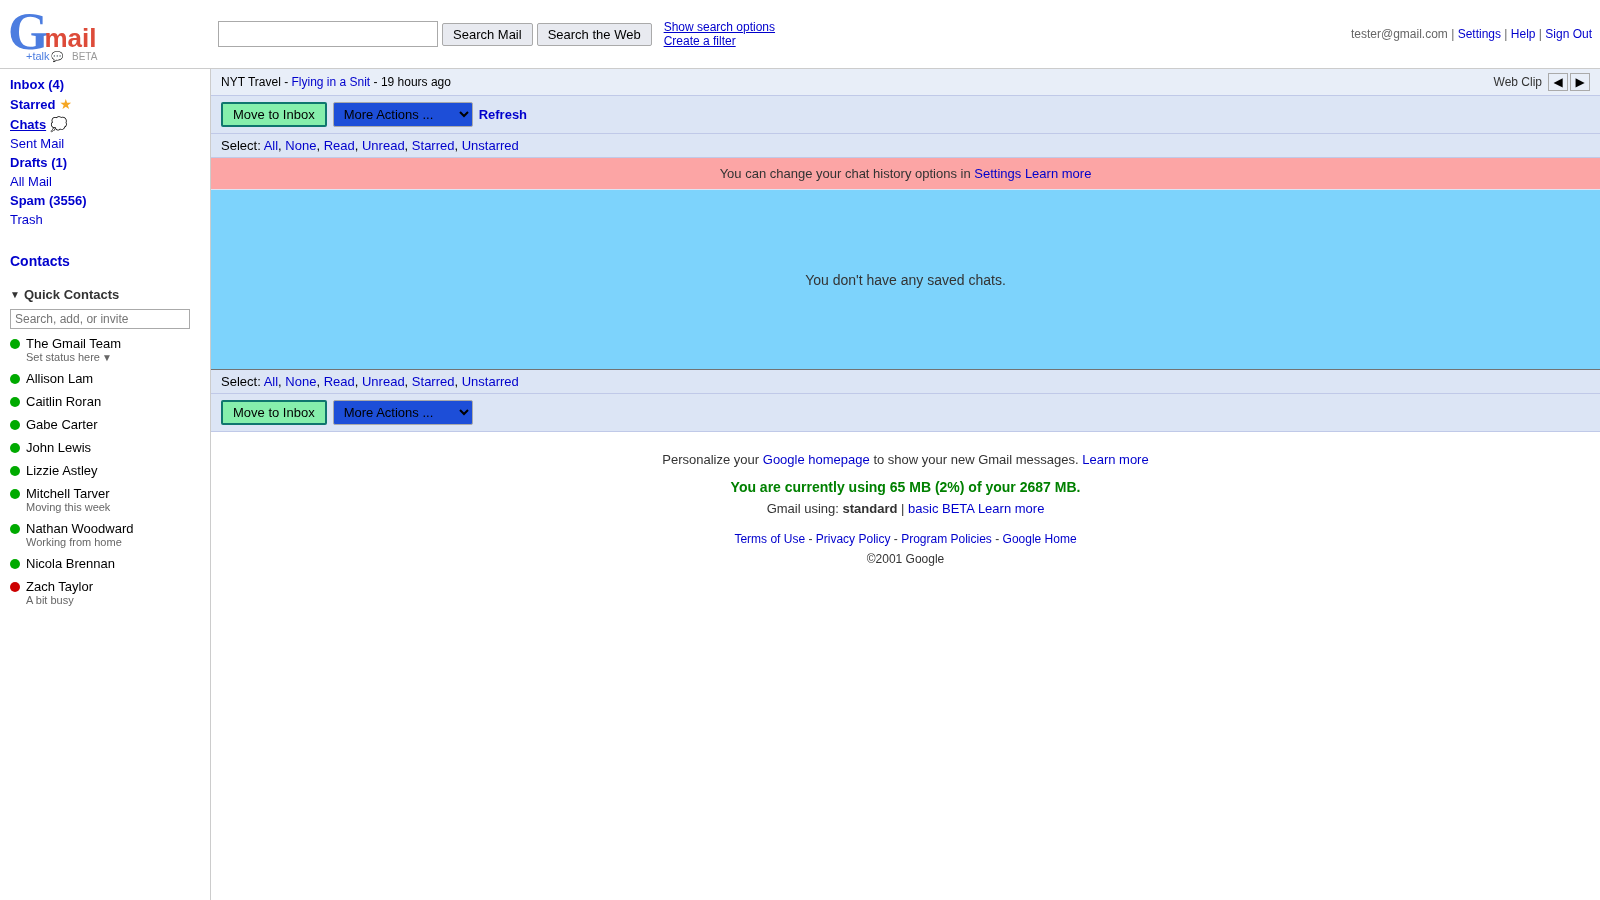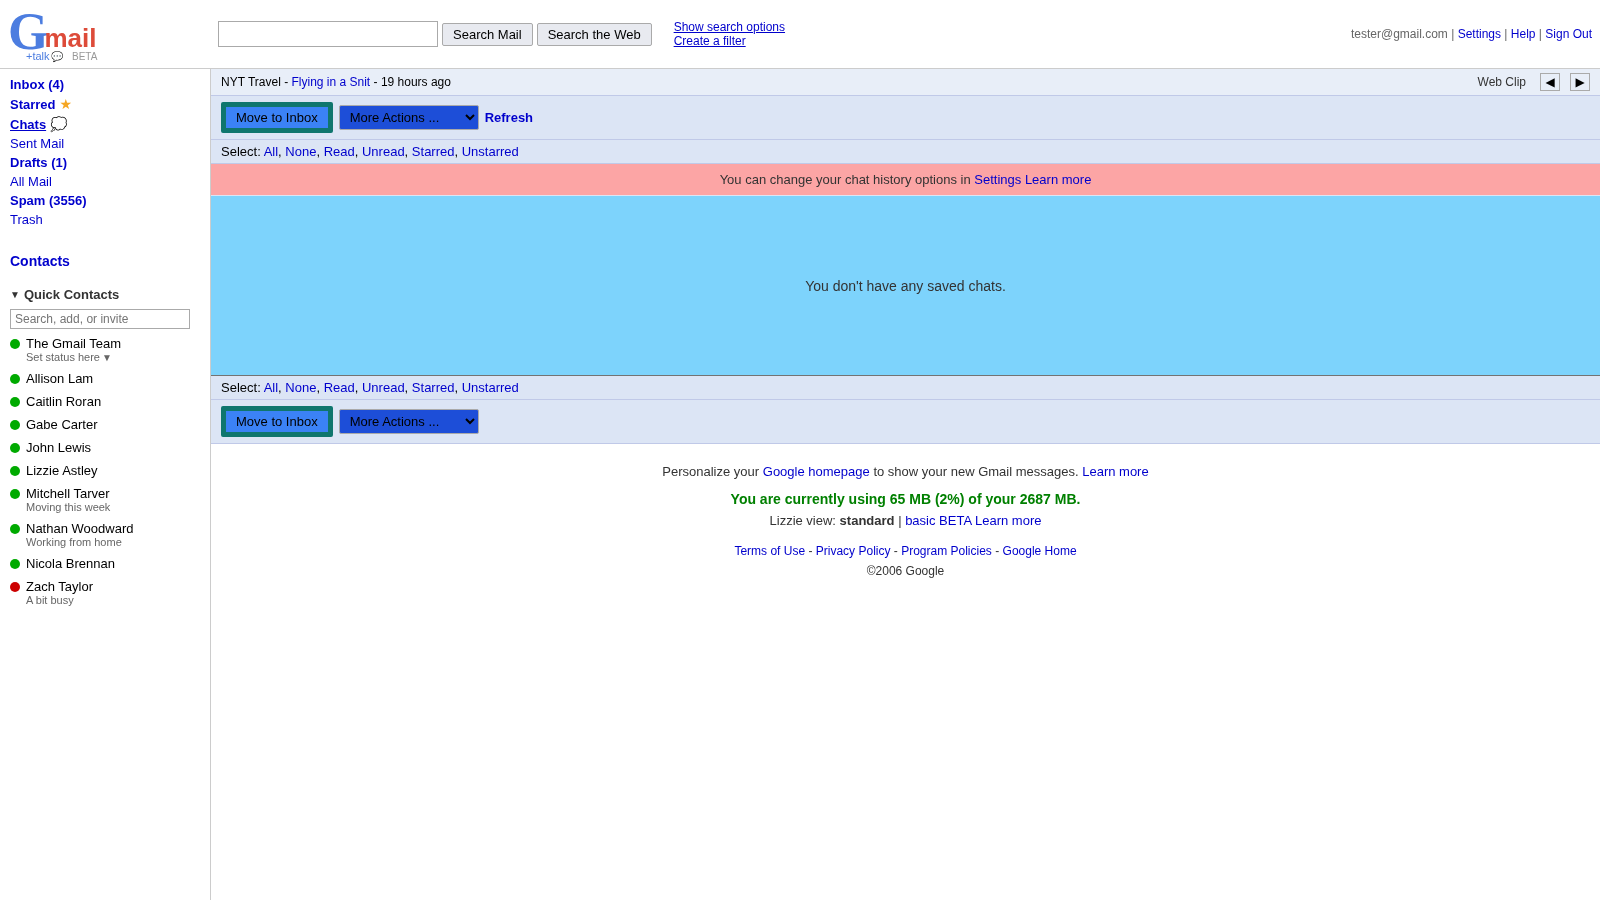--- a/index.html
+++ b/index.html
@@ -35,21 +35,21 @@
     .search-btn {
       background: #e8eaf0;
       border: 1px solid #aaa;
       padding: 3px 10px;
       cursor: pointer;
       font-size: 13px;
       border-radius: 2px;
     }
     #search-options-area {
       font-size: 12px;
-      margin-left: 18px;
+      margin-left: 8px;
     }
     #search-options-area a {
       color: #0000cc;
       text-decoration: underline;
       display: block;
     }
     #top-right {
       font-size: 12px;
       color: #666;
       margin-left: auto;
@@ -165,21 +165,21 @@
       font-size: 12px;
       display: flex;
       align-items: center;
       justify-content: space-between;
       border-bottom: 1px solid #c0c9e8;
     }
     #webclip-bar a { color: #0000cc; text-decoration: none; }
     .webclip-nav {
       display: flex;
       align-items: center;
-      gap: 10px;
+      gap: 2px;
     }
     .webclip-label {
       font-size: 12px;
       color: #333;
       margin-right: 4px;
     }
     .webclip-arrow {
       border: 1px solid #aaa;
       background: #e8eef8;
       width: 20px;
@@ -194,22 +194,22 @@
     
     .toolbar {
       background: #dce5f5;
       padding: 6px 10px;
       display: flex;
       align-items: center;
       gap: 6px;
       border-bottom: 1px solid #c0c9e8;
     }
     .toolbar-btn {
-      background: #3b82f6;
-      border: 5px solid #0f766e;
+      background: #86efac;
+      border: 2px solid #0f766e;
       padding: 3px 10px;
       font-size: 13px;
       cursor: pointer;
       border-radius: 2px;
     }
     .toolbar-select {
       background: #1d4ed8;
       border: 1px solid #aaa;
       padding: 3px 6px;
       font-size: 13px;
@@ -512,33 +512,33 @@
     <div id="footer-area">
       <div class="personalize-line">
         <span>Personalize your</span>
         <a href="#">Google homepage</a>
         <span> <span>to show your new Gmail messages.</span></span>
         <span>  </span>
         <a href="#">Learn more</a>
       </div>
       <div class="storage-line">You are currently using 65 MB (2%) of your 2687 MB.</div>
       <div class="gmail-view-line">
-        <span>Lizzie view:</span>
+        <span>Gmail using:</span>
         <strong> <span>standard</span></strong>
         <span> | </span>
         <a href="#">basic BETA</a>
         <span> </span>
         <a href="#">Learn more</a>
       </div>
       <div class="footer-links">
         <a href="#">Terms of Use</a>
         <span> - </span>
         <a href="#">Privacy Policy</a>
         <span> - </span>
         <a href="#">Program Policies</a>
         <span> - </span>
         <a href="#">Google Home</a>
       </div>
-      <div class="copyright-line">©2006 Google</div>
+      <div class="copyright-line">©2001 Google</div>
     </div>
 
   </div>
 </div>
 
 </body></html>

